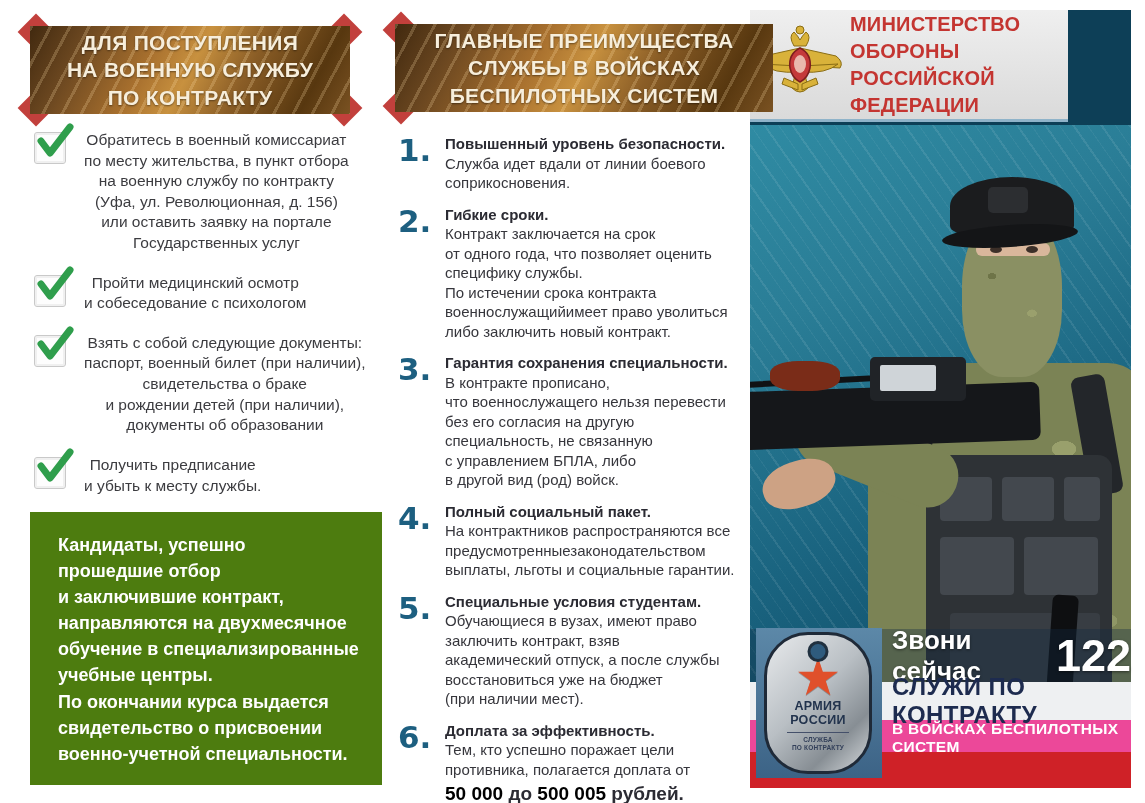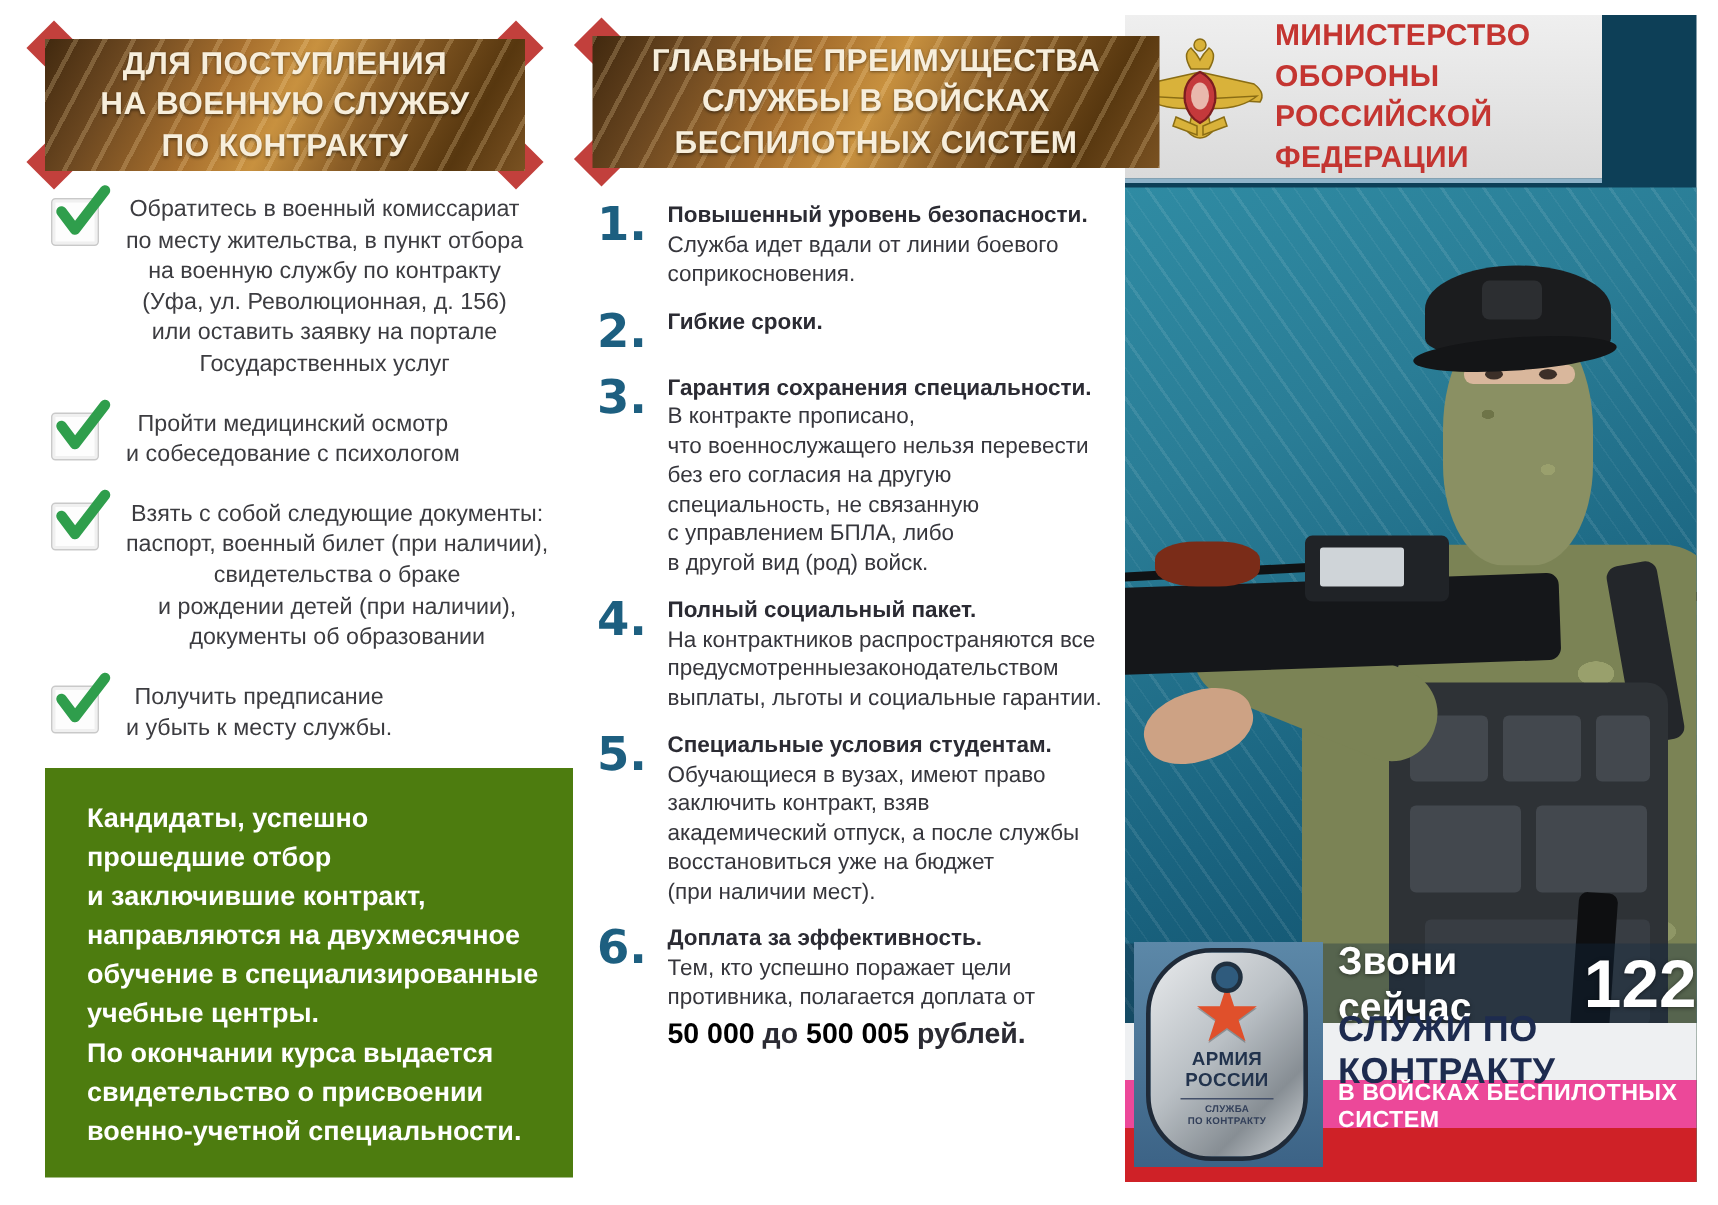--- a/index.html
+++ b/index.html
@@ -224,20 +224,26 @@
     <div class="adv-body">
       <span class="adv-title">Повышенный уровень безопасности.</span>
       <span class="adv-text pre">Служба идет вдали от линии боевого
 соприкосновения.</span>
     </div>
   </div>
   <div class="adv-item">
     <div class="adv-num">2.</div>
     <div class="adv-body">
       <span class="adv-title">Гибкие сроки.</span>
+      <span class="adv-text pre">Контракт заключается на срок
+от одного года, что позволяет оценить
+специфику службы.
+По истечении срока контракта
+военнослужащийимеет право уволиться
+либо заключить новый контракт.</span>
     </div>
   </div>
   <div class="adv-item">
     <div class="adv-num">3.</div>
     <div class="adv-body">
       <span class="adv-title">Гарантия сохранения специальности.</span>
       <span class="adv-text pre">В контракте прописано,
 что военнослужащего нельзя перевести
 без его согласия на другую
 специальность, не связанную

